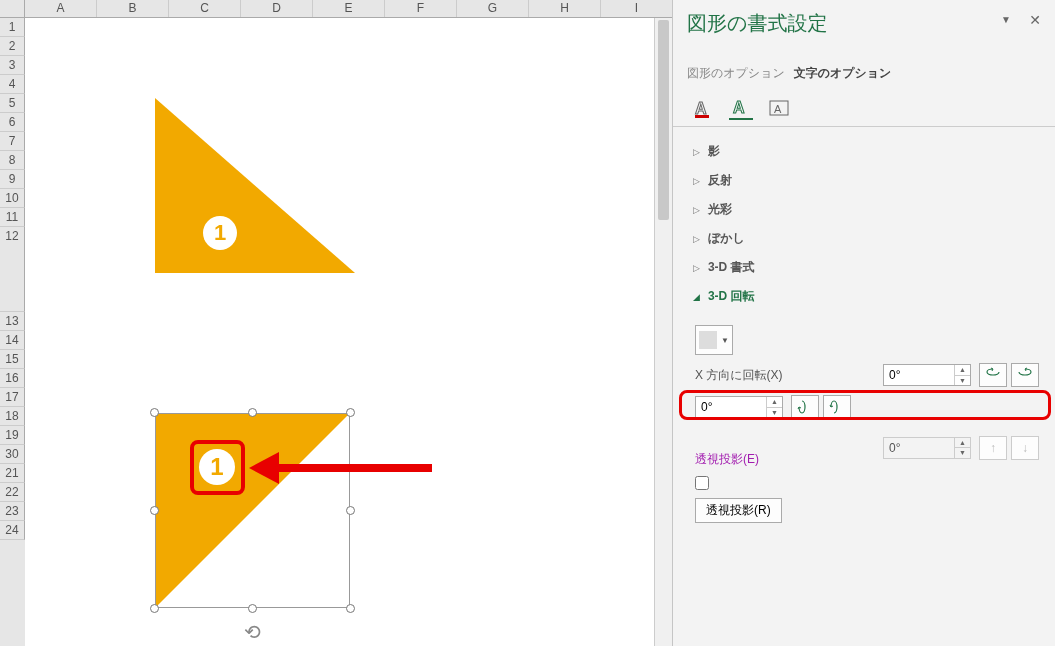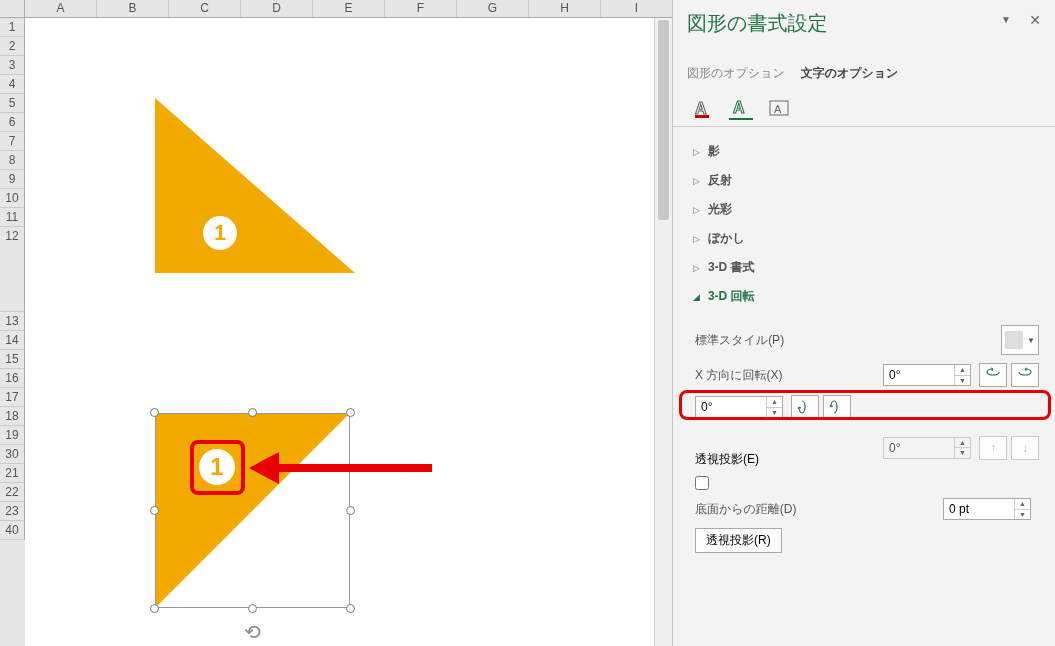--- a/index.html
+++ b/index.html
@@ -31,37 +31,37 @@
   .red-arrow-head { position:absolute; width:0; height:0; border-top:16px solid transparent; border-bottom:16px solid transparent; border-right:30px solid #e80000; }
   
   .vscroll { position:absolute; top:18px; right:0; width:18px; bottom:0; background:#f0f0f0; border-left:1px solid #ccc;}
   .vthumb { position:absolute; top:2px; left:3px; right:3px; height:200px; background:#c8c8c8; border-radius:2px;}
   
   
   .format-panel { flex: 1; background: #f3f3f3; border-left: 1px solid #c5c5c5; padding: 10px 14px 17px 14px; position:relative; font-size: 12px; color:#444;}
   .panel-title { color: #217346; font-size: 20px; font-weight: normal; margin-bottom: 14px; }
   .panel-close { position:absolute; top:12px; right:14px; font-size:14px; color:#666; cursor:pointer;}
   .panel-drop { position:absolute; top:14px; right:44px; font-size:10px; color:#666; cursor:pointer;}
-  .option-tabs { display:flex; gap:16px; margin-bottom:10px; font-size:12px;margin-top:28px; }
+  .option-tabs { display:flex; gap:9px; margin-bottom:10px; font-size:12px;margin-top:28px; }
   .option-tab { color:#888; padding-bottom:4px; cursor:pointer;}
   .option-tab.active { color:#444; font-weight:bold; }
   .icon-tabs { display:flex; gap:14px; margin-bottom:6px; padding-left:4px;}
   .icon-tab { width:24px; height:24px; display:flex; align-items:center; justify-content:center; cursor:pointer;}
   .hr { height:1px; background:#ccc; margin: 4px -14px 10px -14px; }
   
   .section { display:flex; align-items:center; padding:6px 0 6px 6px; cursor:pointer; gap:8px;}
   .section .tri { font-size:9px; color:#777; }
   .section .lab { font-weight:bold; color:#555;}
   .section.active .lab { color:#217346; }
   .section.active .tri { color:#217346; }
   
   .section-body { padding: 6px 2px 6px 8px; }
   .row { display:flex; align-items:center; margin: 8px 0; min-height: 22px;}
   .row .rlabel { flex:1; color:#555; }
-  .row .rlabel.disabled { color:#000000;margin-top:24px;}
+  .row .rlabel.disabled { color:#a21caf;margin-top:24px;}
   .spin { width:88px; height:22px; border:1px solid #aaa; background:#fff; display:flex; align-items:center; position:relative; margin-right:8px;}
   .spin.disabled { background:#f3f3f3; color:#aaa; border-color:#ccc;}
   .spin input { border:none; width:60px; padding:0 5px; font-size:12px; background:transparent; outline:none;}
   .spin .spinbtns { position:absolute; right:0; top:0; bottom:0; width:16px; display:flex; flex-direction:column;}
   .spin .sb { flex:1; display:flex; align-items:center; justify-content:center; font-size:7px; color:#666; border-left:1px solid #ccc; cursor:pointer;}
   .spin .sb:first-child{border-bottom:1px solid #ccc;}
   .iconbtn { width:28px; height:24px; border:1px solid #aaa; background:#fdfdfd; display:flex; align-items:center; justify-content:center; cursor:pointer; color:#217346;}
   .iconbtn.disabled { color:#bbb; border-color:#ccc; }
   .iconbtn + .iconbtn { margin-left:4px;}
   .preset-btn { width:38px; height:30px; border:1px solid #aaa; background:#fdfdfd; display:flex; align-items:center; cursor:pointer; position:relative;}
@@ -109,21 +109,21 @@
         <div class="row-h">14</div>
         <div class="row-h">15</div>
         <div class="row-h">16</div>
         <div class="row-h">17</div>
         <div class="row-h">18</div>
         <div class="row-h">19</div>
         <div class="row-h">30</div>
         <div class="row-h">21</div>
         <div class="row-h">22</div>
         <div class="row-h">23</div>
-        <div class="row-h">40</div>
+        <div class="row-h">24</div>
       </div>
 
     <div class="canvas">
 
       <div class="shape1">
         <svg width="200" height="175">
             <polygon points="0,0 200,175 0,175" fill="#f2a900"></polygon>
           </svg>
         <div class="circle-num" style="left:48px; top:118px;">1</div>
       </div>
@@ -208,21 +208,20 @@
         <span class="tri">▷</span>
         <span class="lab">3-D 書式</span>
       </div>
     <div class="section active">
         <span class="tri">◢</span>
         <span class="lab">3-D 回転</span>
       </div>
 
     <div class="section-body">
       <div class="row">
-        <span class="rlabel">標準スタイル(P)</span>
         <div class="preset-btn">
             <div class="sw"></div>
             <span class="dd">▼</span>
           </div>
       </div>
 
       <div class="row">
         <span class="rlabel">X 方向に回転(X)</span>
         <div class="spin">
             <input value="0°" style="">
@@ -278,30 +277,20 @@
             </div>
           </div>
         <div class="iconbtn disabled">↑</div>
         <div class="iconbtn disabled">↓</div>
       </div>
 
       <label class="chk">
         <input type="checkbox" style="">
       </label>
 
-      <div class="row">
-        <span class="rlabel">底面からの距離(D)</span>
-        <div class="spin">
-            <input value="0 pt" style="">
-            <div class="spinbtns">
-              <div class="sb">▲</div>
-              <div class="sb">▼</div>
-            </div>
-          </div>
-      </div>
 
       <div class="row">
         <button class="reset-btn">透視投影(R)</button>
       </div>
     </div>
 
     <div class="red-highlight" style="left:6px; right:4px; top:390px; height:30px;"></div>
   </div>
 
 </div>

